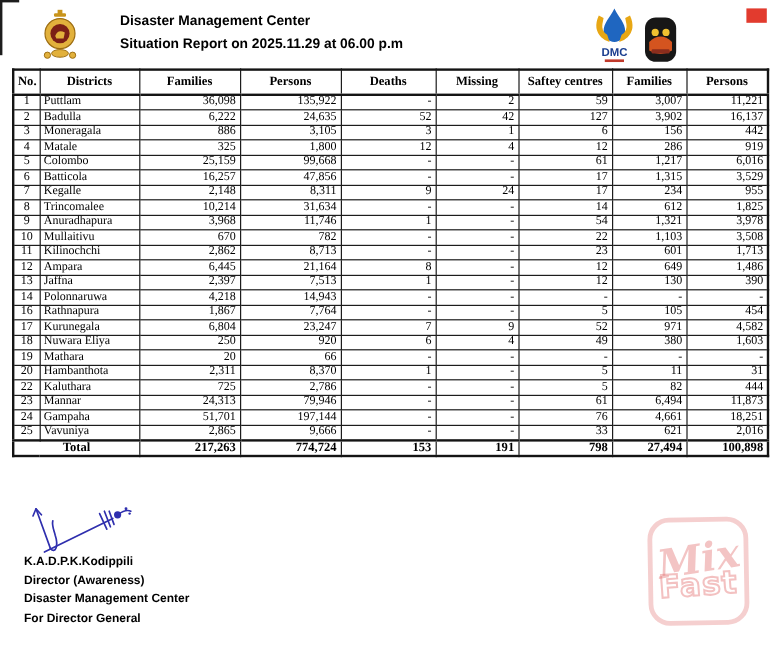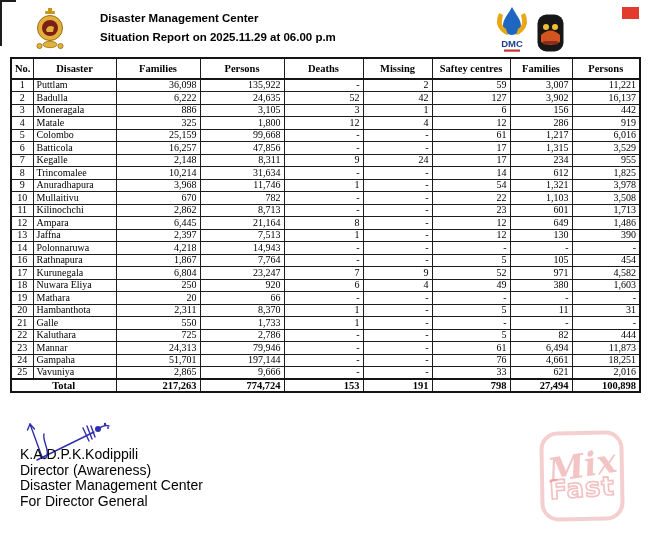--- a/index.html
+++ b/index.html
@@ -45,23 +45,23 @@
   .c-num  { text-align:right; }
   .report tfoot td {
     height:13px; font-weight:bold; font-size:10.5px;
     border-top:2px solid #141414;
   }
   .report tfoot .c-label { text-align:center;margin-left:28px; }
 
   
   .signature { position:absolute; left:20px; top:419px; width:98px; height:48px; }
   .signer-block {
-    position:absolute; left:20px; top:447px;
-    font-family:"Liberation Sans", sans-serif; font-weight:normal;
-    font-size:14px; line-height:15.5px; color:#000;
+    position:absolute; left:20px; top:461px;
+    font-family:"Liberation Sans", sans-serif; font-weight:bold;
+    font-size:10px; line-height:15.5px; color:#000;
   }
 
   
   .watermark {
     position:absolute; left:540px; top:431px; width:84px; height:90px;
     border:4px solid rgba(226,108,108,0.33); border-radius:18px;
     display:flex; flex-direction:column; align-items:center; justify-content:center;
     transform:rotate(-1deg); pointer-events:none;
   }
   .wm-line1 {
@@ -126,21 +126,21 @@
       <col style="width:84px">
         <col style="width:79px">
         <col style="width:69px">
       <col style="width:78px">
         <col style="width:62px">
         <col style="width:68px">
     </colgroup>
     <thead>
       <tr>
         <th>No.</th>
-        <th>Disaster</th>
+        <th>Districts</th>
         <th>Families</th>
         <th>Persons</th>
         <th>Deaths</th>
         <th>Missing</th>
         <th>Saftey centres</th>
         <th>Families</th>
         <th>Persons</th>
       </tr>
     </thead>
     <tbody>
@@ -345,31 +345,20 @@
         <tr>
           <td class="c-no">20</td>
           <td class="c-name">Hambanthota</td>
           <td class="c-num">2,311</td>
           <td class="c-num">8,370</td>
           <td class="c-num">1</td>
           <td class="c-num">-</td>
           <td class="c-num">5</td>
           <td class="c-num">11</td>
           <td class="c-num">31</td>
-        </tr>
-        <tr>
-          <td class="c-no">21</td>
-          <td class="c-name">Galle</td>
-          <td class="c-num">550</td>
-          <td class="c-num">1,733</td>
-          <td class="c-num">1</td>
-          <td class="c-num">-</td>
-          <td class="c-num">-</td>
-          <td class="c-num">-</td>
-          <td class="c-num">-</td>
         </tr>
         <tr>
           <td class="c-no">22</td>
           <td class="c-name">Kaluthara</td>
           <td class="c-num">725</td>
           <td class="c-num">2,786</td>
           <td class="c-num">-</td>
           <td class="c-num">-</td>
           <td class="c-num">5</td>
           <td class="c-num">82</td>

